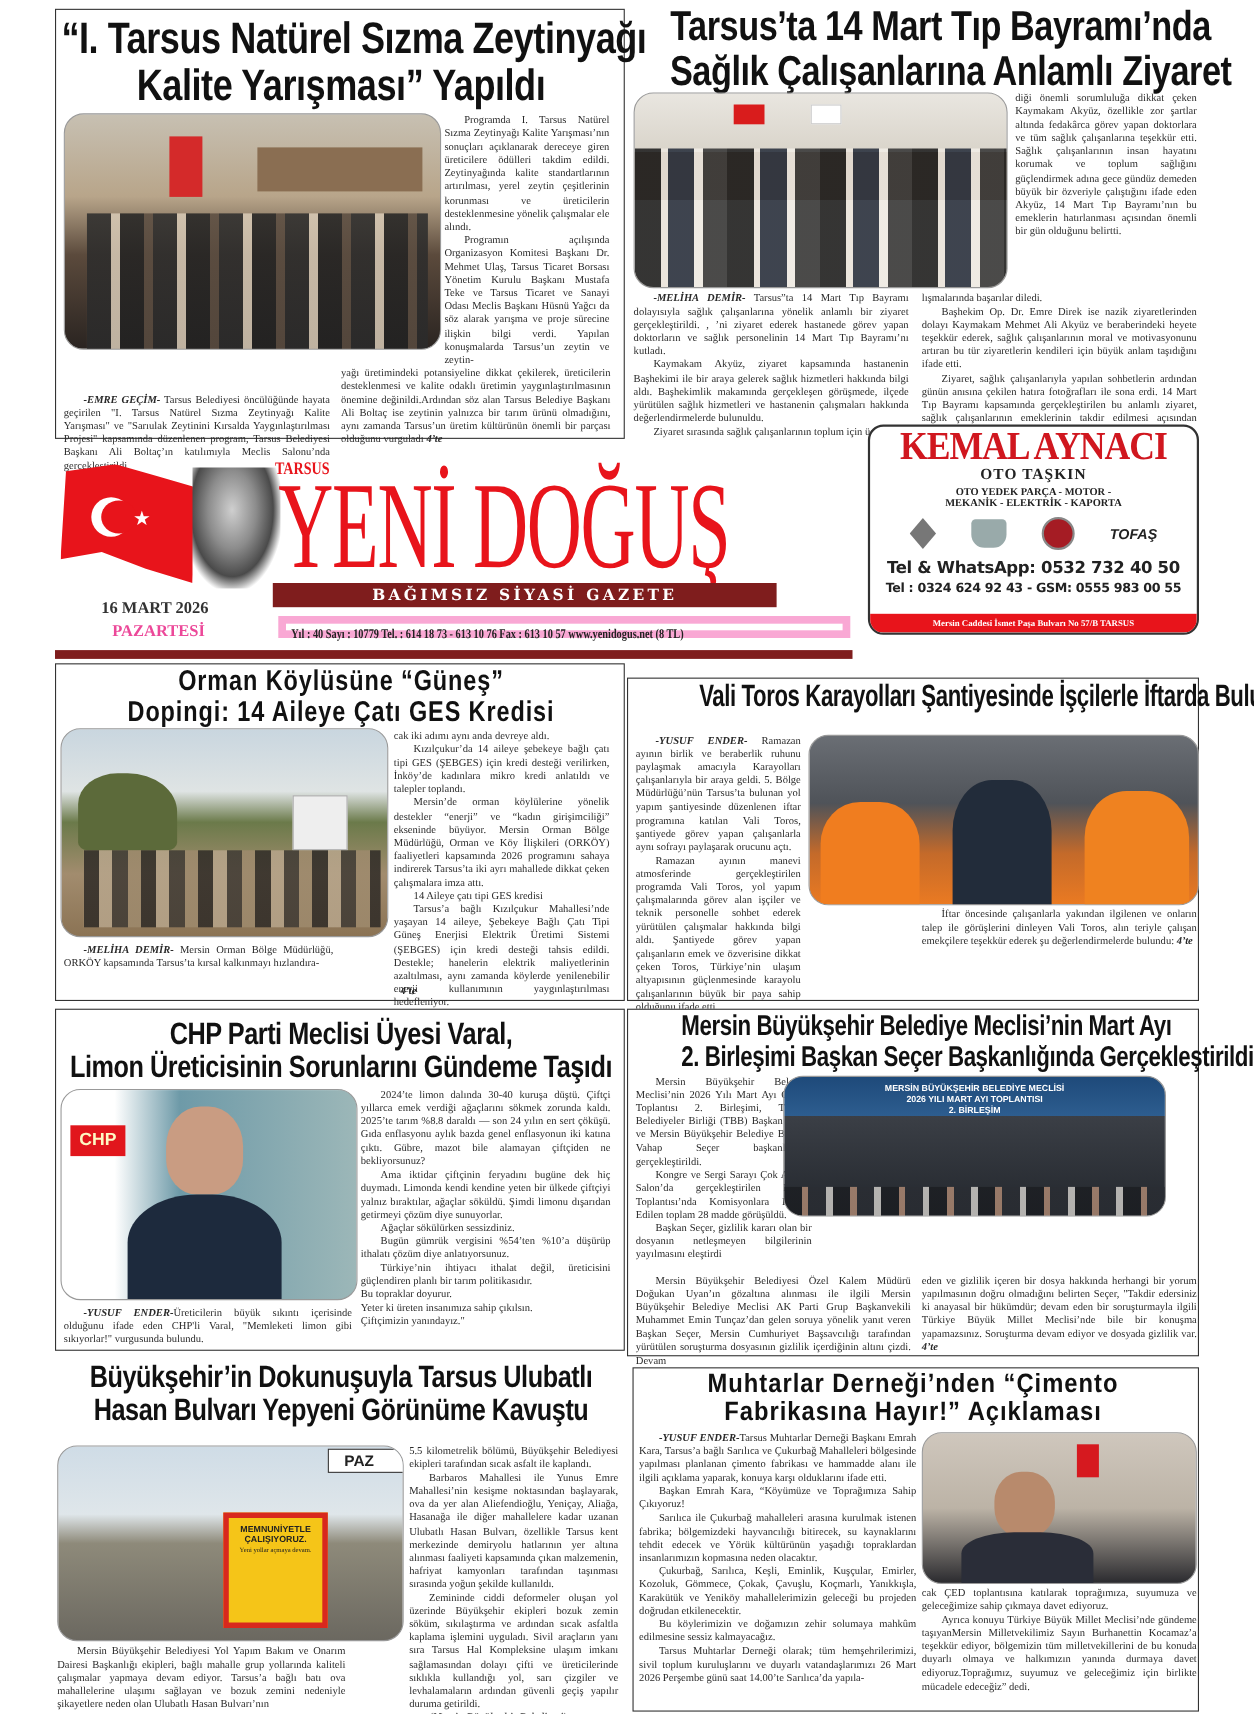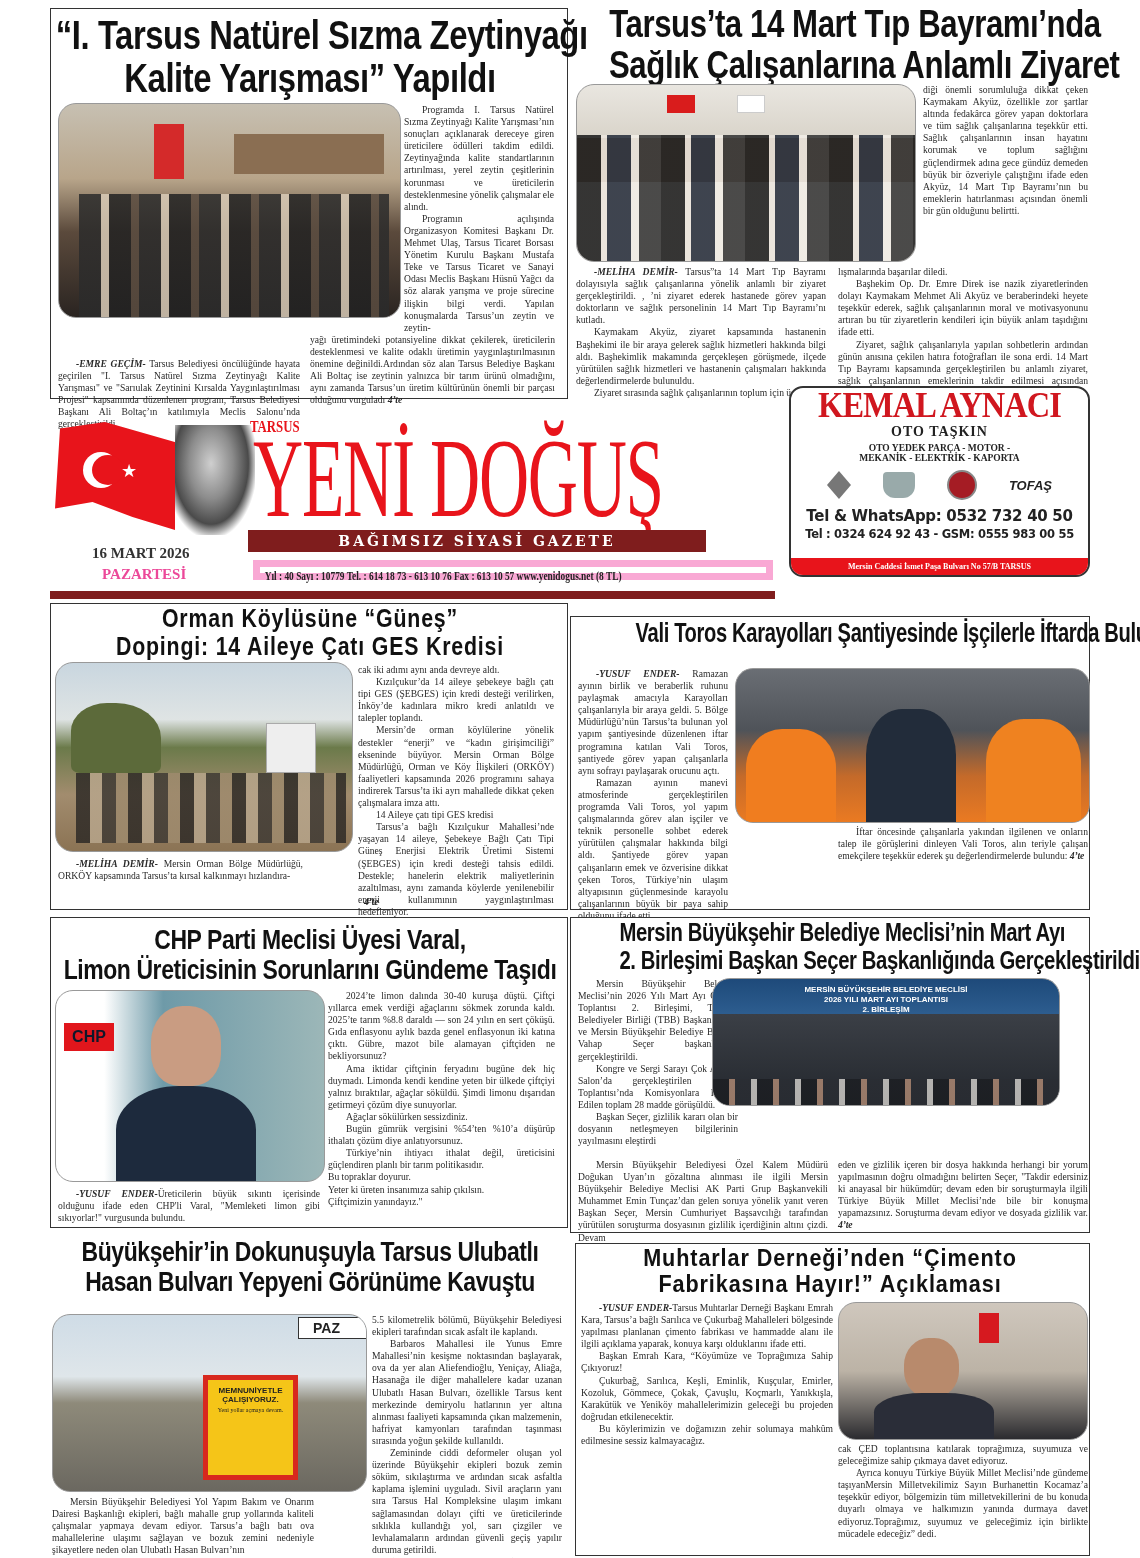--- a/index.html
+++ b/index.html
@@ -138,21 +138,21 @@
 <div class="text" style="left:838px;top:826px;width:250px;">
   <p><span>İftar öncesinde çalışanlarla yakından ilgilenen ve onların talep ile görüşlerini dinleyen Vali Toros, alın teriyle çalışan emekçilere teşekkür ederek şu değerlendirmelerde bulundu:</span> <span class="tag">4’te</span></p>
 </div>
 
 <div class="box" style="left:50px;top:917px;width:518px;height:311px;"></div>
 <div class="headline" style="left:0;top:925px;width:620px;font-size:28px;">
   <div>CHP Parti Meclisi Üyesi Varal,</div>
   <div>Limon Üreticisinin Sorunlarını Gündeme Taşıdı</div>
 </div>
 <div class="photo" style="left:55px;top:990px;width:270px;height:192px;background:linear-gradient(90deg,#fff 0%,#fff 18%,#6e9aa8 40%,#9cb7b8 100%);">
-  <div class="abs" style="left:8px;top:32px;width:50px;height:28px;background:#e1161c;color:#0f172a;font-weight:900;font-size:16px;font-family:'Liberation Sans',sans-serif;text-align:center;line-height:28px;">CHP</div>
+  <div class="abs" style="left:8px;top:32px;width:50px;height:28px;background:#e1161c;color:#fef9c3;font-weight:900;font-size:16px;font-family:'Liberation Sans',sans-serif;text-align:center;line-height:28px;">CHP</div>
   <div class="abs" style="left:95px;top:15px;width:70px;height:80px;background:#c99c82;border-radius:45% 45% 40% 40%;"></div>
   <div class="abs" style="left:60px;top:95px;width:140px;height:97px;background:#1d2a3d;border-radius:45% 45% 0 0;"></div>
 </div>
 <div class="text" style="left:328px;top:990px;width:227px;">
   <p>2024’te limon dalında 30-40 kuruşa düştü. Çiftçi yıllarca emek verdiği ağaçlarını sökmek zorunda kaldı. 2025’te tarım %8.8 daraldı — son 24 yılın en sert çöküşü. Gıda enflasyonu aylık bazda genel enflasyonun iki katına çıktı. Gübre, mazot bile alamayan çiftçiden ne bekliyorsunuz?</p>
   <p>Ama iktidar çiftçinin feryadını bugüne dek hiç duymadı. Limonda kendi kendine yeten bir ülkede çiftçiyi yalnız bıraktılar, ağaçlar söküldü. Şimdi limonu dışarıdan getirmeyi çözüm diye sunuyorlar.</p>
   <p>Ağaçlar sökülürken sessizdiniz.</p>
   <p>Bugün gümrük vergisini %54’ten %10’a düşürüp ithalatı çözüm diye anlatıyorsunuz.</p>
   <p>Türkiye’nin ihtiyacı ithalat değil, üreticisini güçlendiren planlı bir tarım politikasıdır.</p>
   <div>Bu topraklar doyurur.</div>
@@ -210,22 +210,24 @@
 </div>
 
 <div class="box" style="left:575px;top:1243px;width:515px;height:313px;"></div>
 <div class="headline" style="left:560px;top:1245px;width:540px;font-size:24px;letter-spacing:1px;transform:scaleX(.9);">
   <div>Muhtarlar Derneği’nden “Çimento</div>
   <div>Fabrikasına Hayır!” Açıklaması</div>
 </div>
 <div class="text" style="left:581px;top:1302px;width:252px;">
   <p><span class="byline">-YUSUF ENDER-</span><span>Tarsus Muhtarlar Derneği Başkanı Emrah Kara, Tarsus’a bağlı Sarılıca ve Çukurbağ Mahalleleri bölgesinde yapılması planlanan çimento fabrikası ve hammadde alanı ile ilgili açıklama yaparak, konuya karşı olduklarını ifade etti.</span></p>
   <p>Başkan Emrah Kara, “Köyümüze ve Toprağımıza Sahip Çıkıyoruz!</p>
+  <p>Sarılıca ile Çukurbağ mahalleleri arasına kurulmak istenen fabrika; bölgemizdeki hayvancılığı bitirecek, su kaynaklarını tehdit edecek ve Yörük kültürünün yaşadığı topraklardan insanlarımızın kopmasına neden olacaktır.</p>
   <p>Çukurbağ, Sarılıca, Keşli, Eminlik, Kuşçular, Emirler, Kozoluk, Gömmece, Çokak, Çavuşlu, Koçmarlı, Yanıkkışla, Karakütük ve Yeniköy mahallelerimizin geleceği bu projeden doğrudan etkilenecektir.</p>
   <p>Bu köylerimizin ve doğamızın zehir solumaya mahkûm edilmesine sessiz kalmayacağız.</p>
+  <p>Tarsus Muhtarlar Derneği olarak; tüm hemşehrilerimizi, sivil toplum kuruluşlarını ve duyarlı vatandaşlarımızı 26 Mart 2026 Perşembe günü saat 14.00’te Sarılıca’da yapıla-</p>
 </div>
 <div class="photo" style="left:838px;top:1302px;width:250px;height:138px;background:linear-gradient(180deg,#cfc7bd 0%,#bcb3a6 50%,#2b2b2f 100%);">
   <div class="abs" style="left:140px;top:10px;width:20px;height:30px;background:#d6191f;"></div>
   <div class="abs" style="left:65px;top:35px;width:55px;height:60px;background:#b88a6c;border-radius:45%;"></div>
   <div class="abs" style="left:35px;top:90px;width:120px;height:48px;background:#2a2d38;border-radius:40% 40% 0 0;"></div>
 </div>
 <div class="text" style="left:838px;top:1443px;width:250px;">
   <div>cak ÇED toplantısına katılarak toprağımıza, suyumuza ve geleceğimize sahip çıkmaya davet ediyoruz.</div>
   <p>Ayrıca konuyu Türkiye Büyük Millet Meclisi’nde gündeme taşıyanMersin Milletvekilimiz Sayın Burhanettin Kocamaz’a teşekkür ediyor, bölgemizin tüm milletvekillerini de bu konuda duyarlı olmaya ve halkımızın yanında durmaya davet ediyoruz.Toprağımız, suyumuz ve geleceğimiz için birlikte mücadele edeceğiz” dedi.</p>
 </div>

